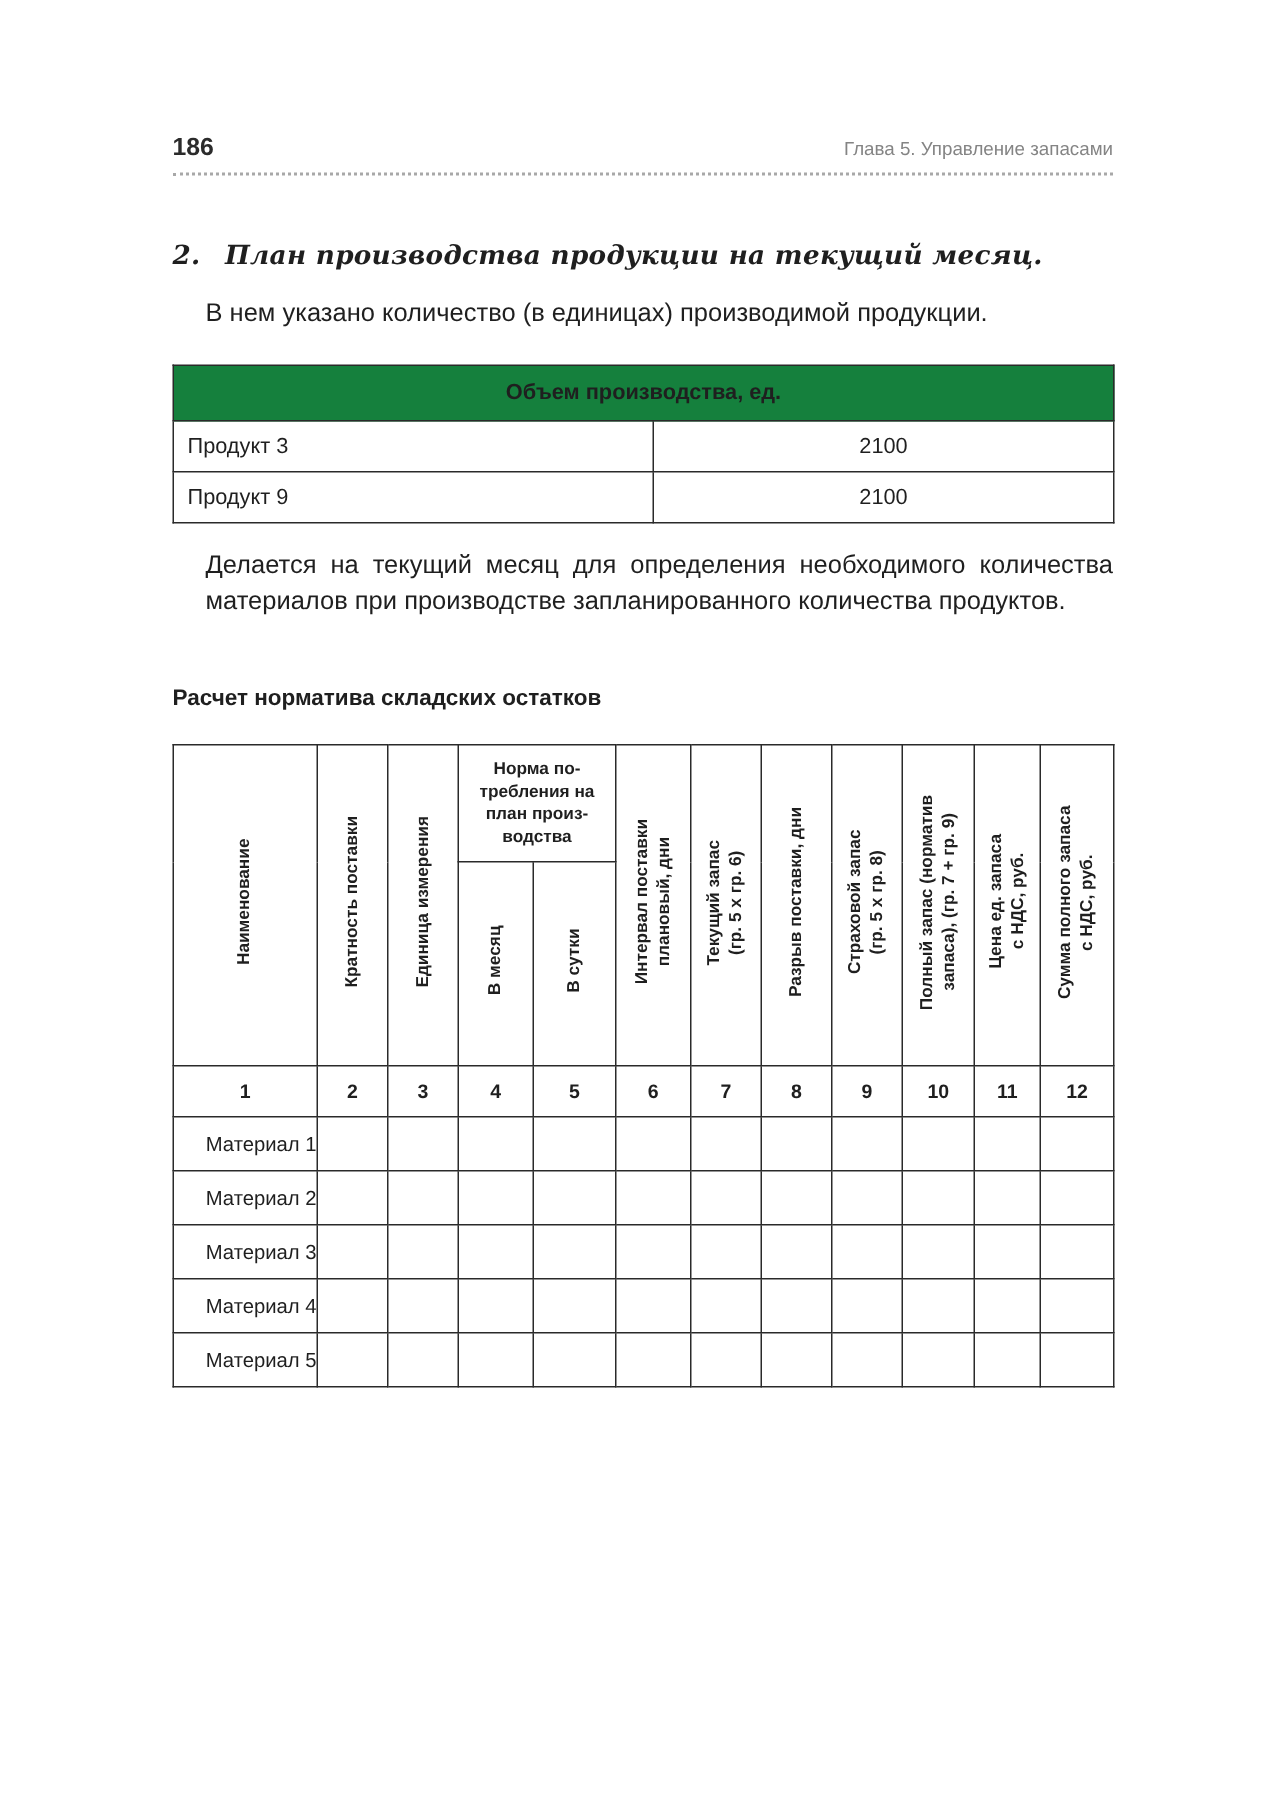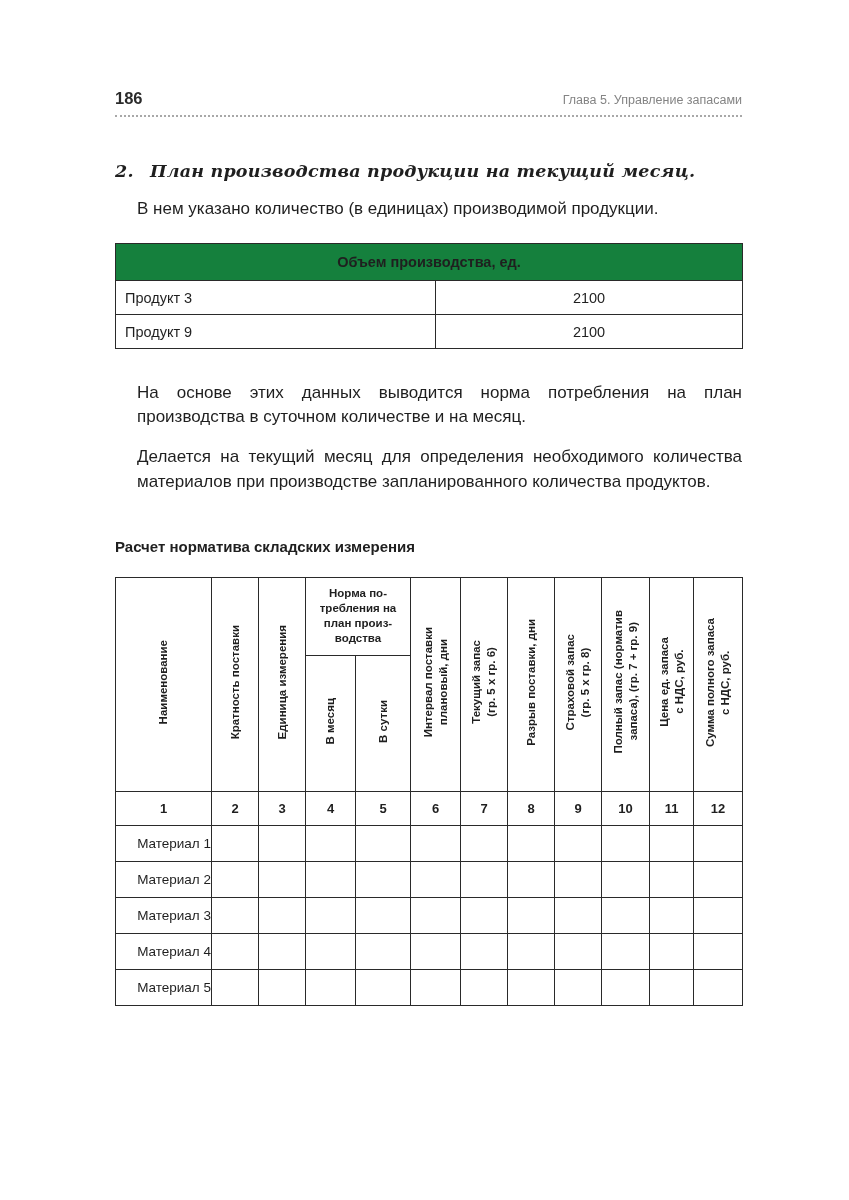--- a/index.html
+++ b/index.html
@@ -90,25 +90,24 @@
         <td class="pname">Продукт 3</td>
         <td class="pval">2100</td>
       </tr>
       <tr>
         <td class="pname">Продукт 9</td>
         <td class="pval">2100</td>
       </tr>
     </tbody>
   </table>
 
-  <p class="body-text after">На основе этих данных выводится норма потребления на план производства в суточном количестве и на месяц.</p>
 
   <p class="body-text">Делается на текущий месяц для определения необходимого количества материалов при производстве запланированного количества продуктов.</p>
 
-  <h3 class="table-title">Расчет норматива складских измерения</h3>
+  <h3 class="table-title">Расчет норматива складских остатков</h3>
 
   <table class="calc-table">
     <colgroup>
       <col style="width:96px">
         <col style="width:47px">
         <col style="width:47px">
         <col style="width:50px">
       <col style="width:55px">
         <col style="width:50px">
         <col style="width:47px">

